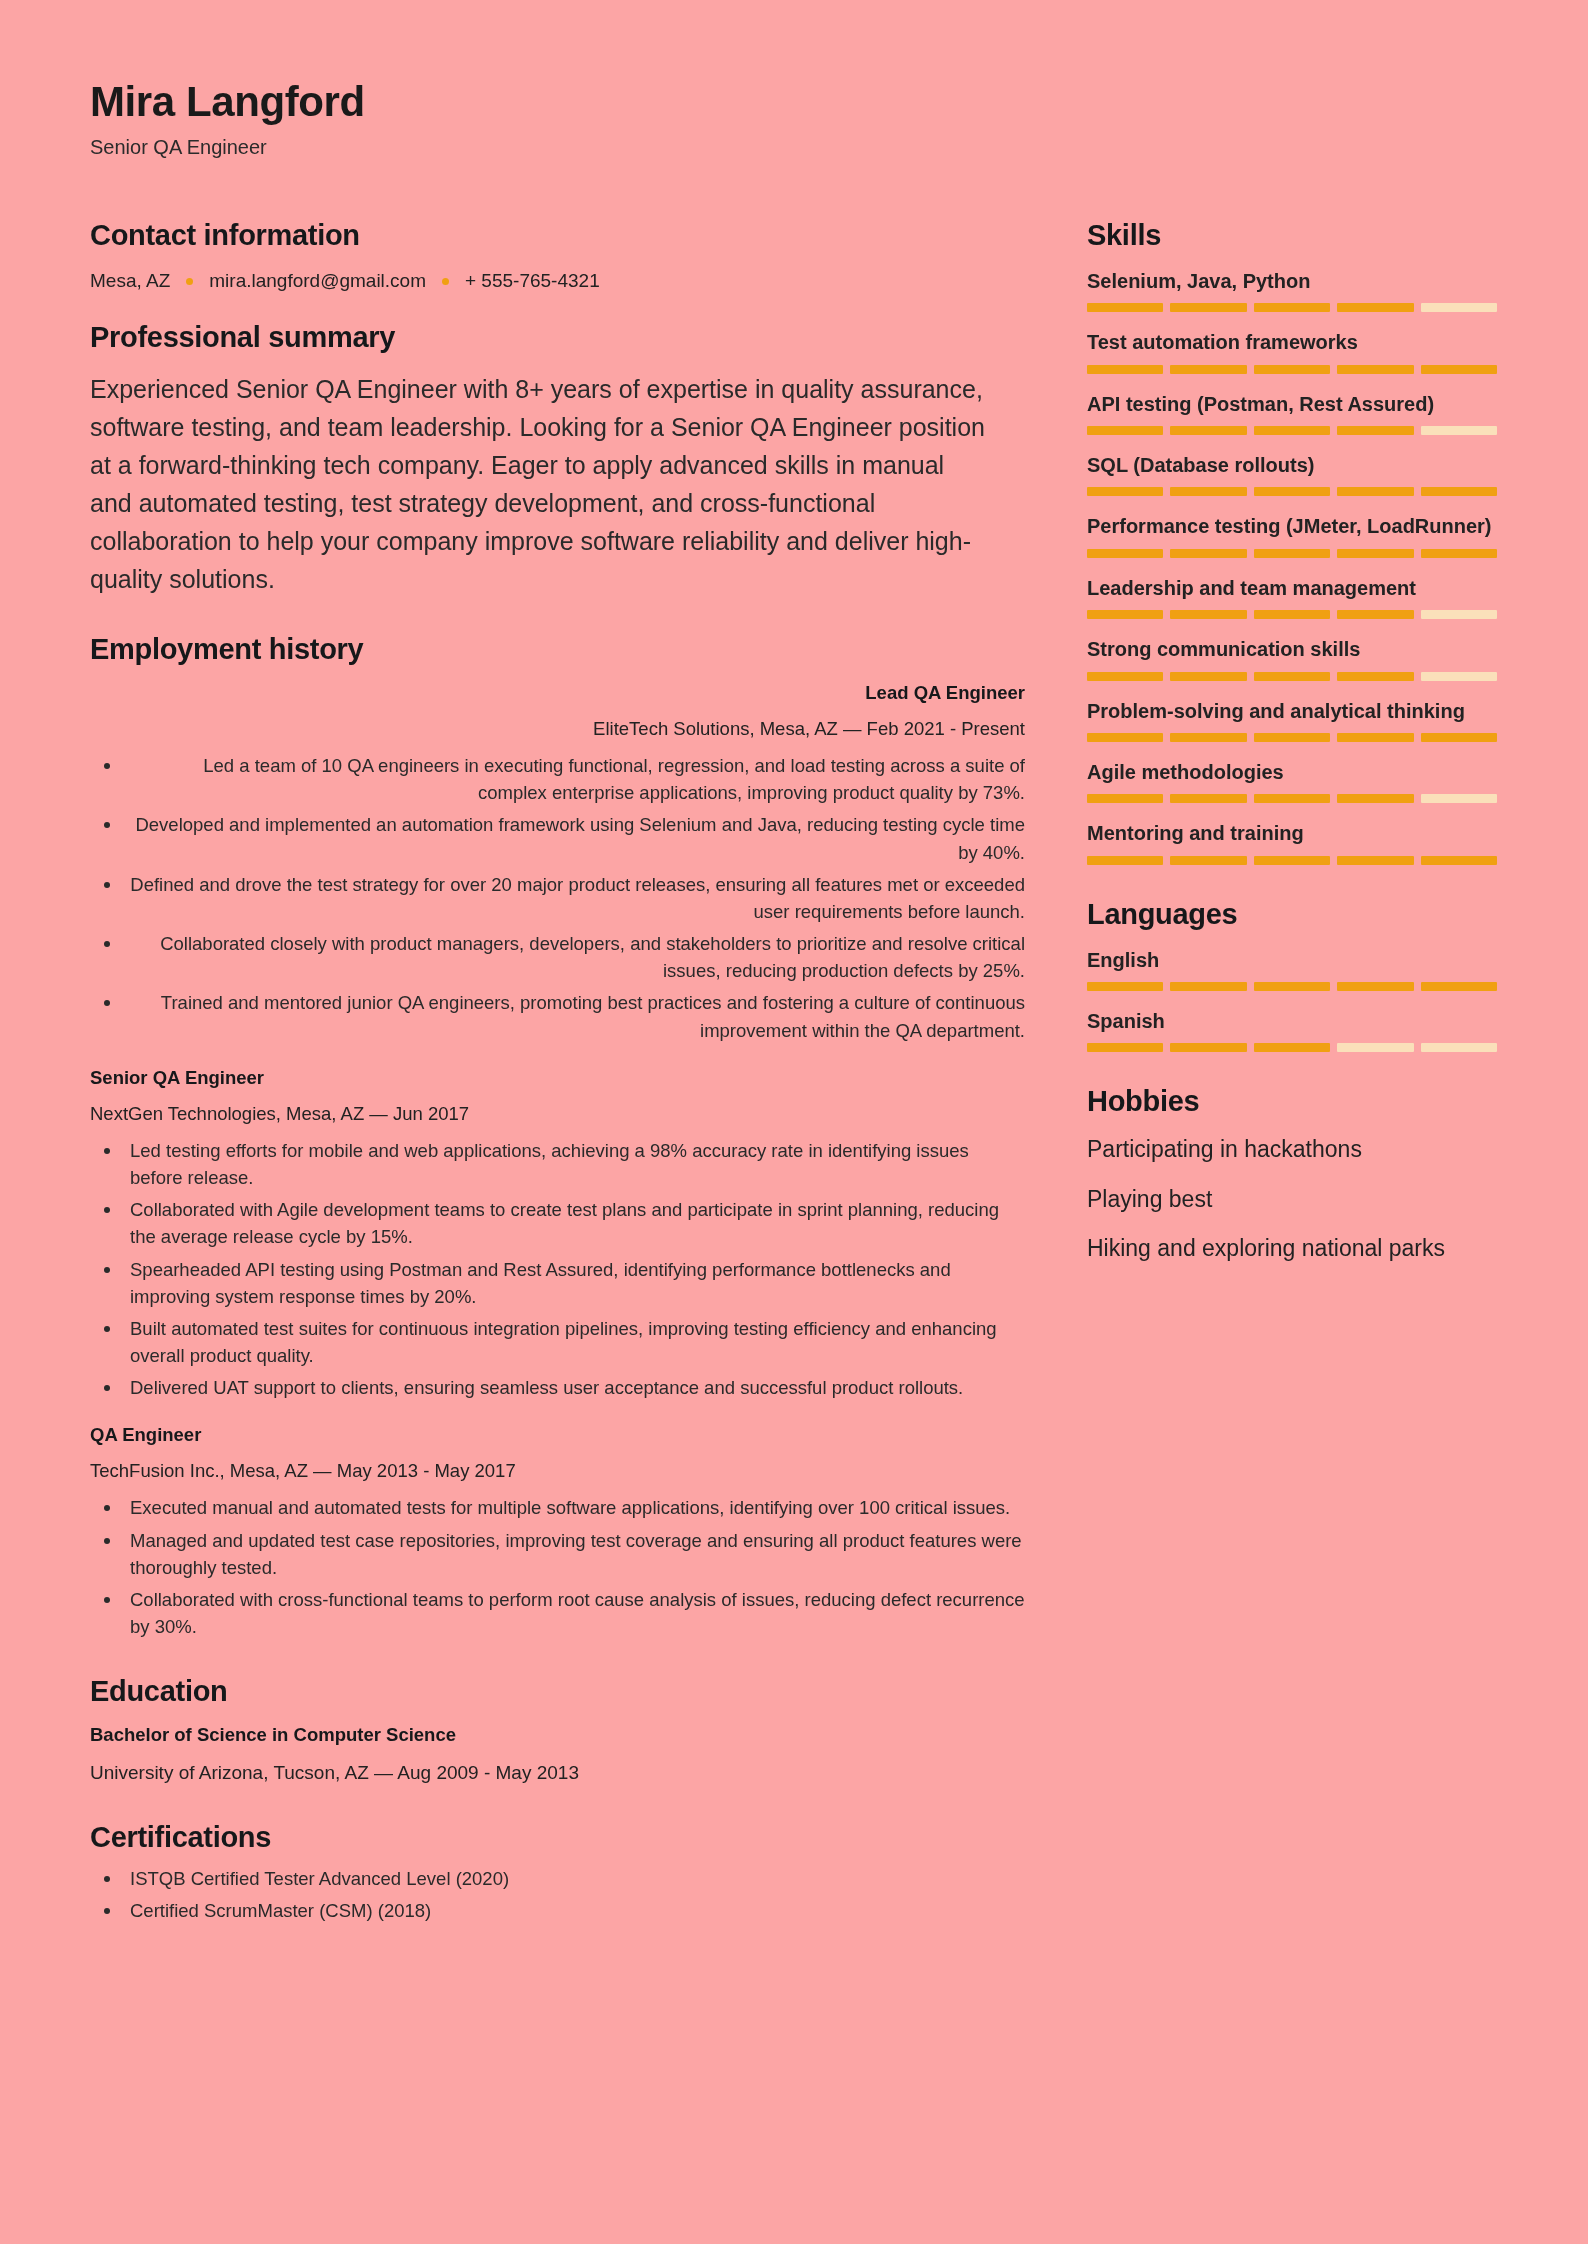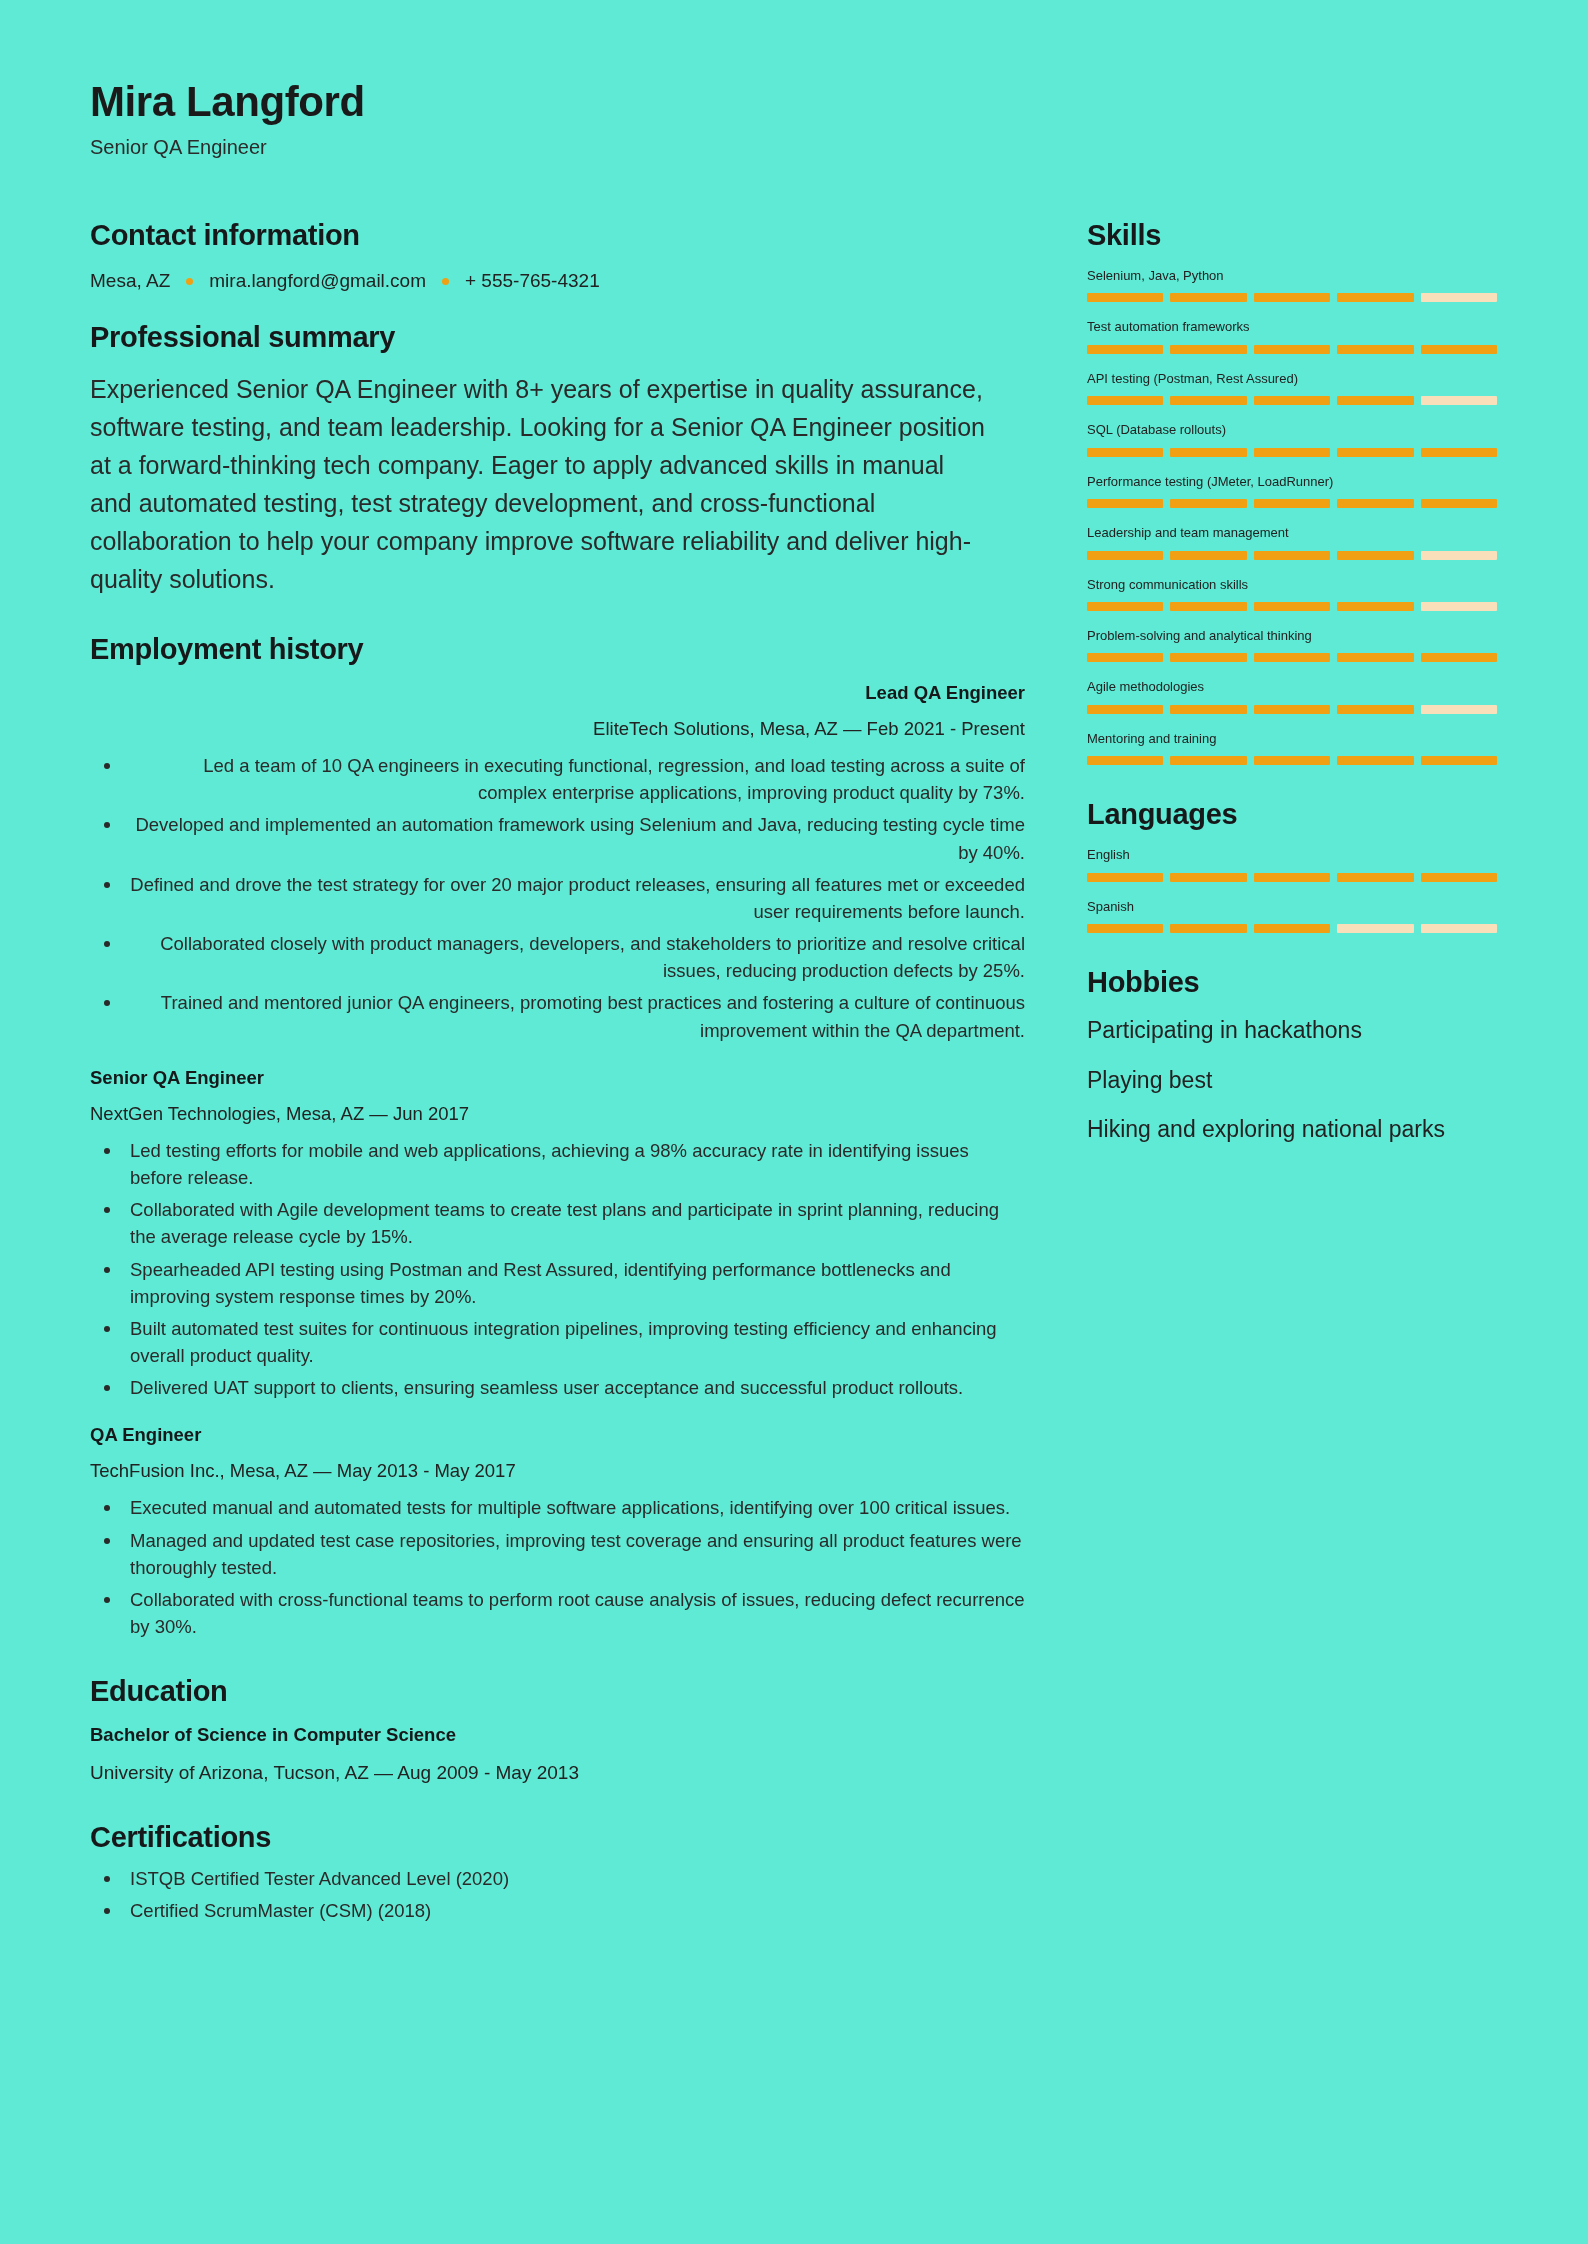--- a/index.html
+++ b/index.html
@@ -8,21 +8,21 @@
     background: #ffffff;
   }
   body {
     font-family: "Liberation Sans", sans-serif;
     color: #1a1a1a;
     -webkit-font-smoothing: antialiased;
   }
   .page {
     width: 1588px;
     min-height: 2244px;
-    background: #5eead4;
+    background: #fca5a5;
     padding: 78px 90px 60px 90px;
     position: relative;
   }
 
   
   .name {
     font-size: 42px;
     font-weight: 700;
     letter-spacing: -0.4px;
     color: #1a1a1a;
@@ -136,23 +136,24 @@
     color: #222;
     margin-top: 12px;
     line-height: 1.35;
   }
 
   
   .side-block { margin-bottom: 32px; }
   .side-item { margin-top: 16px; }
   .side-item:first-of-type { margin-top: 14px; }
   .side-label {
-    font-size: 13px;
+    font-size: 20px;
     line-height: 1.42;
     color: #222;
+    font-weight: bold;
   }
   .rating {
     display: flex;
     gap: 7px;
     margin-top: 8px;
   }
   .rating .seg {
     flex: 1 1 0;
     height: 9px;
     background: #FAE0BA;

